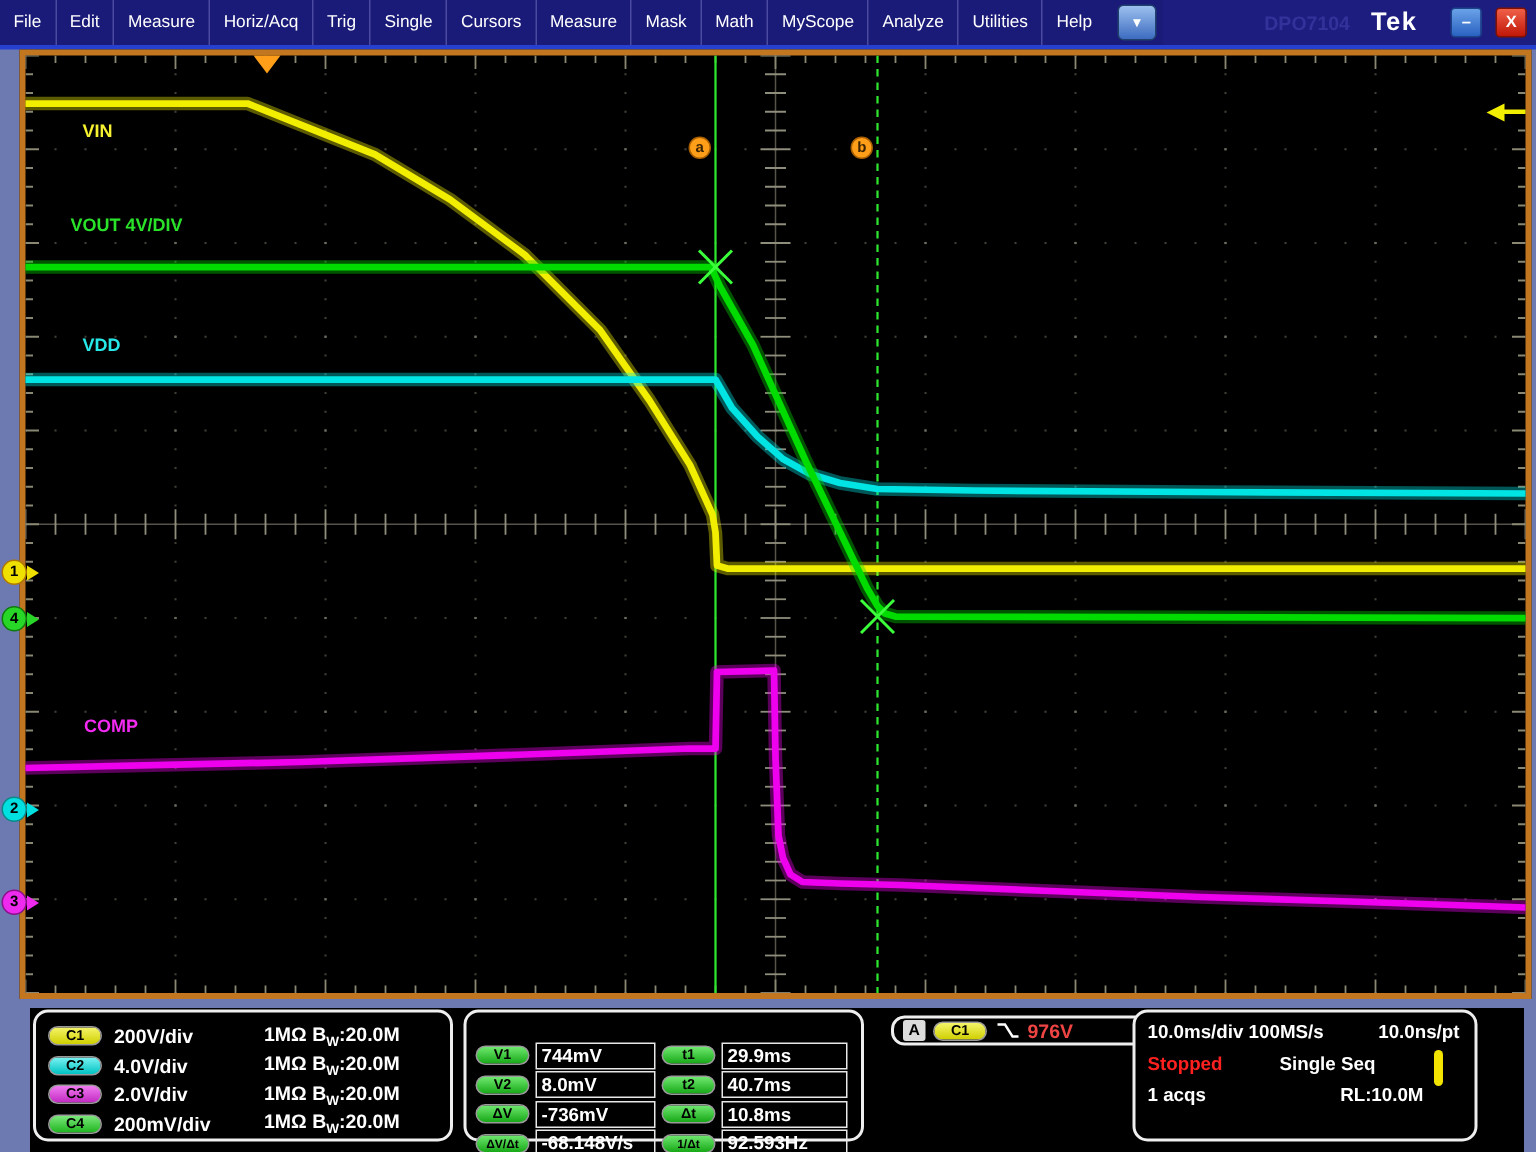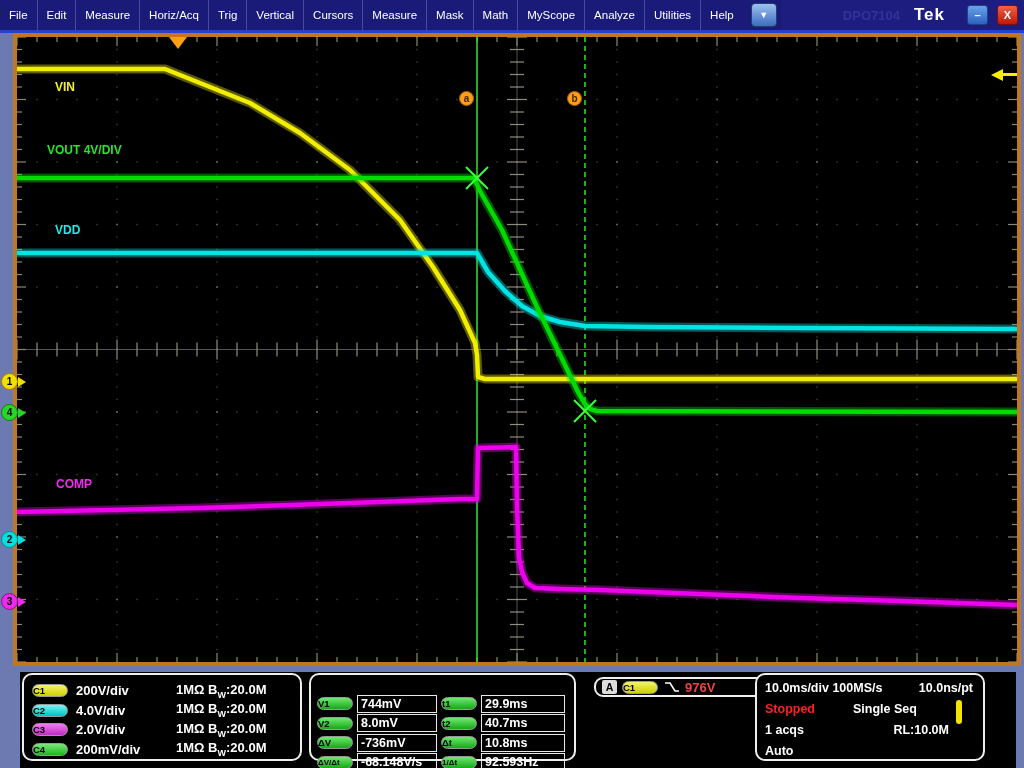--- a/index.html
+++ b/index.html
@@ -66,21 +66,21 @@
   #bottom-black { position:absolute; left:20px; top:672px; width:996px; height:96px; background:#000; }
   .panel { position:absolute; background:#000; border:2px solid #eee; border-radius:10px; }
   #panel-channels { left:22px;  top:673px; width:280px; height:88px; padding:6px 8px 4px 8px; }
   #panel-meas     { left:309px; top:673px; width:267px; height:88px; padding:19px 4px 4px 6px; }
   #panel-status   { left:755px; top:673px; width:230px; height:88px; }
   #trigger-box { position:absolute; left:594px; top:677px; width:182px; height:20px;
                  border:2px solid #eee; border-radius:9px; background:#000;
                  display:flex; align-items:center; padding:0 6px; }
 
   .pill { display:inline-block; width:36px; height:13px; border-radius:7px; border:1px solid #9a9a9a;
-          color:#000; font-size:9.5px; font-weight:bold; line-height:12px; flex:none; }
+          color:#000; font-size:9.5px; font-weight:bold; text-align:center; line-height:12px; flex:none; }
   .pill-c1 { background:linear-gradient(#f4f46a,#cfcf00); }
   .pill-c2 { background:linear-gradient(#7af2f2,#00c2c2); }
   .pill-c3 { background:linear-gradient(#f07af0,#c22ac2); }
   .pill-c4 { background:linear-gradient(#7ae87a,#1fb41f); }
   .pill-green { background:linear-gradient(#6fe86f,#17a817); }
 
   .ch-row { display:flex; align-items:center; height:19.5px; color:#fff; font-size:13px; font-weight:bold; }
   .ch-scale { margin-left:8px; }
   .ch-right { margin-left:auto; width:116px; }
   sub.bw { font-size:9px; }
@@ -110,21 +110,21 @@
 <body>
 
 <div id="stage">
 
   <div id="menubar">
     <div class="menu-item">File</div>
     <div class="menu-item">Edit</div>
     <div class="menu-item">Measure</div>
     <div class="menu-item">Horiz/Acq</div>
     <div class="menu-item">Trig</div>
-    <div class="menu-item">Vertical</div>
+    <div class="menu-item">Single</div>
     <div class="menu-item">Cursors</div>
     <div class="menu-item">Measure</div>
     <div class="menu-item">Mask</div>
     <div class="menu-item">Math</div>
     <div class="menu-item">MyScope</div>
     <div class="menu-item">Analyze</div>
     <div class="menu-item">Utilities</div>
     <div class="menu-item" style="border-right:none">Help</div>
     <div id="menu-dropdown">
       <span>▼</span>
@@ -1503,17 +1503,14 @@
     </div>
     <div class="st-row" style="top:27px">
       <span id="st-stopped">Stopped</span>
       <span id="st-mode">Single Seq</span>
       <span id="thermo"></span>
     </div>
     <div class="st-row" style="top:48px">
       <span>1 acqs</span>
       <span class="st-right" style="right:26px">RL:10.0M</span>
     </div>
-    <div class="st-row" style="top:69px">
-      <span>Auto</span>
-    </div>
   </div>
 </div>
 
 </body></html>

